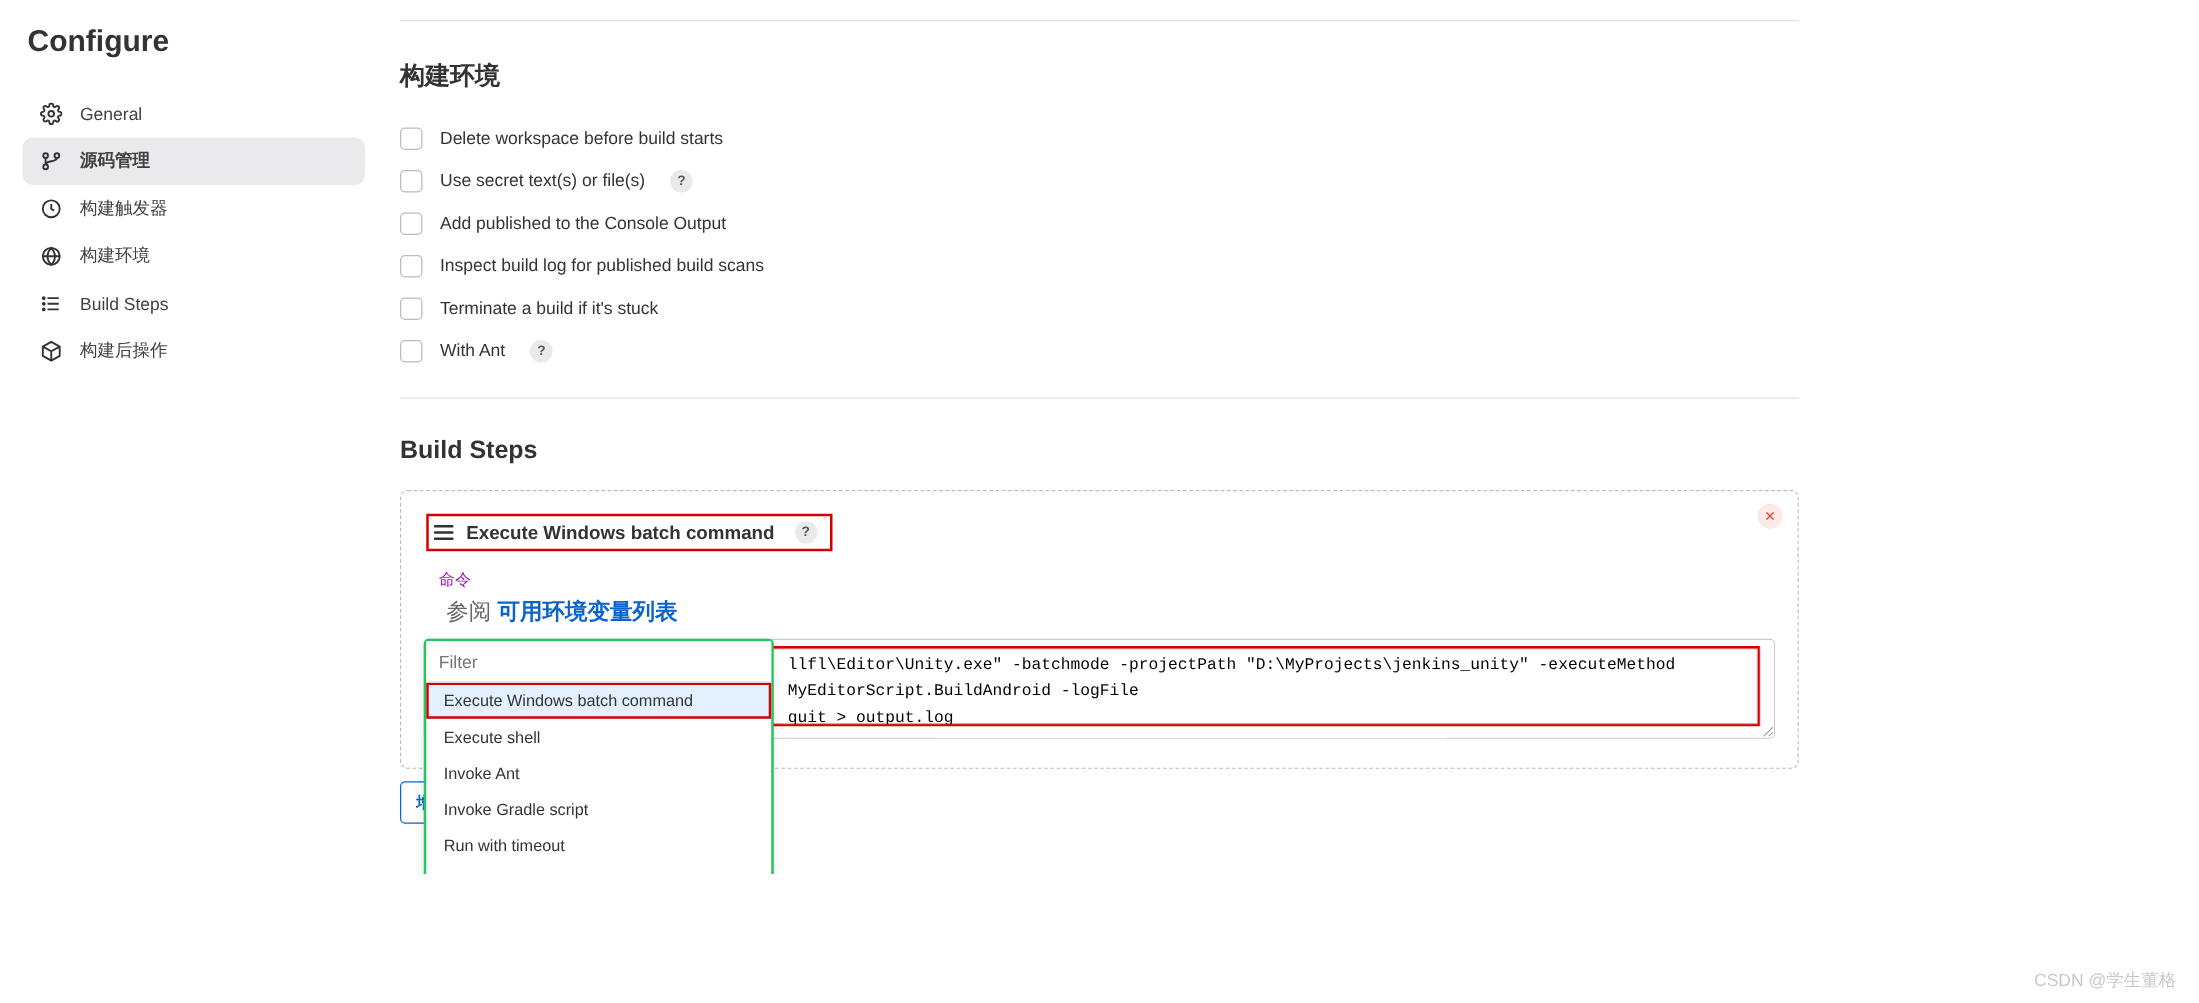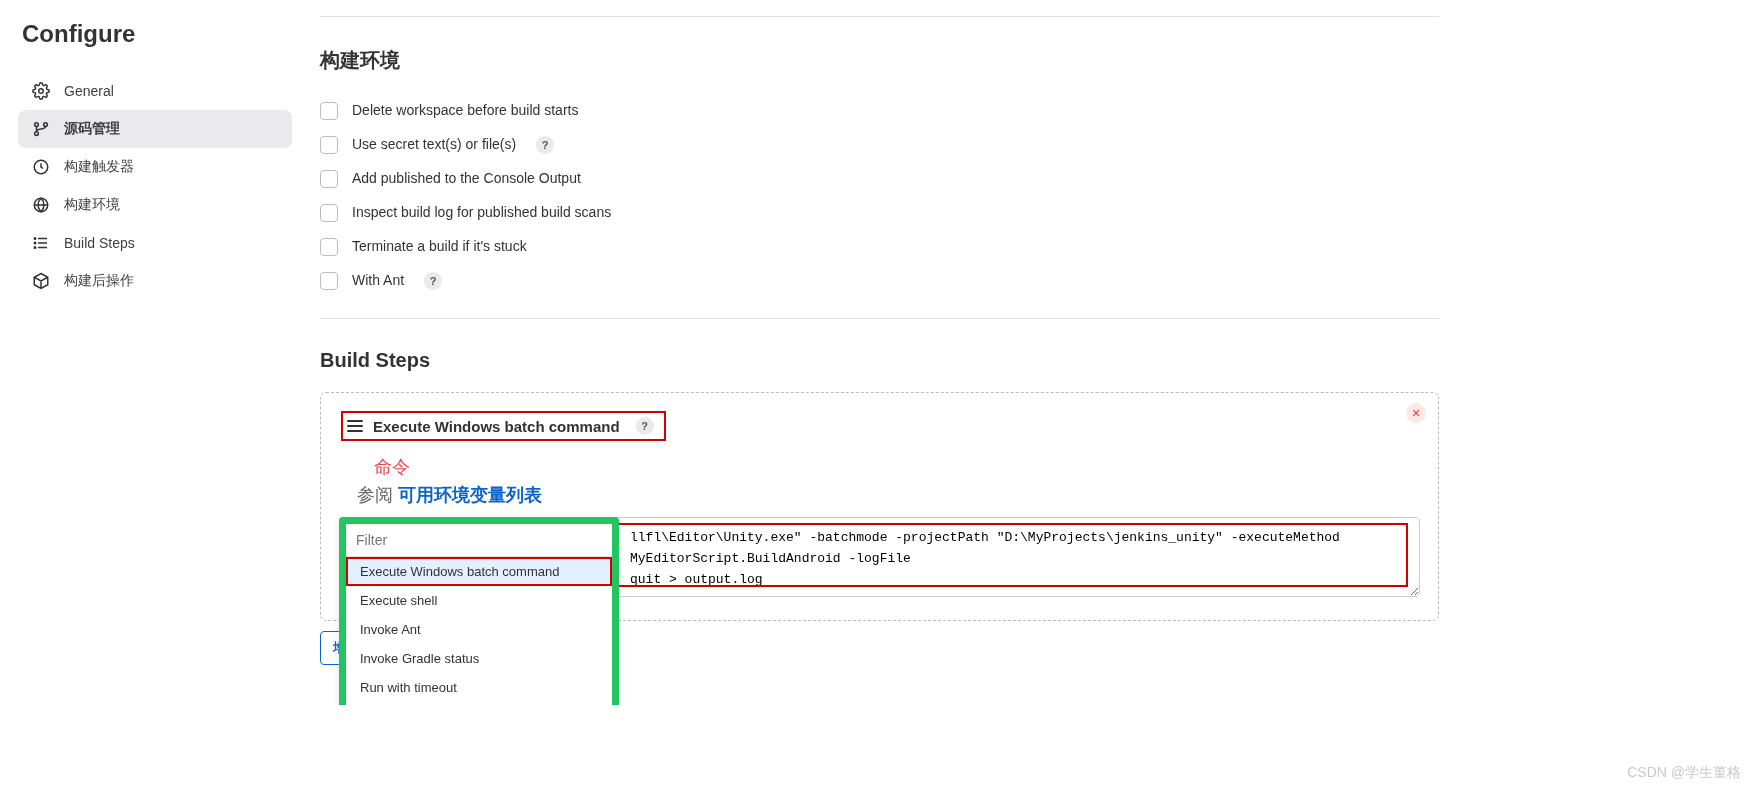--- a/index.html
+++ b/index.html
@@ -15,33 +15,33 @@
 .section-title { font-size: 20px; font-weight: 700; margin: 30px 0 20px; }
 .check-row { display: flex; align-items: flex-start; gap: 14px; padding: 8px 0; }
 .check-row input[type=checkbox] { width: 18px; height: 18px; border: 1px solid #bbb; border-radius: 4px; appearance: none; }
 .help-badge { display: inline-flex; width: 18px; height: 18px; border-radius: 50%; background: #eaeaea; color: #555; align-items: center; justify-content: center; font-size: 11px; font-weight: 700; margin-left: 6px; cursor: pointer; }
 .build-step-box { border: 1px dashed #bbb; border-radius: 6px; padding: 14px 18px 20px; position: relative; margin-top: 12px; }
 .step-header { display: flex; align-items: center; gap: 12px; padding: 4px 6px 10px 2px; }
 .step-header .drag { color: #555; }
 .step-header .title { font-weight: 700; font-size: 15px; }
 .step-header-box { display: inline-flex; align-items: center; gap: 10px; border: 2px solid #d40000; padding: 4px 10px 4px 4px; }
 .close-btn { position: absolute; top: 10px; right: 12px; width: 20px; height: 20px; border-radius: 50%; background: #fde8e8; color: #d43; display: flex; align-items: center; justify-content: center; font-size: 11px; cursor: pointer; }
-.cmd-label { font-size: 18px; color: #ef4444; margin: 4px 0 4px 35px; }
+.cmd-label { font-size: 13px; color: #a21caf; margin: 4px 0 4px 12px; }
 .env-link { font-size: 18px; margin: 4px 0 10px 18px; }
 .env-link a { color: #0b63ce; font-weight: 700; text-decoration: none; }
 .env-link .pre { color: #666; }
 .command-area { position: relative; }
 .cmd-textarea { width: 100%; min-height: 80px; border: 1px solid #ccc; border-radius: 4px; padding: 10px 12px; font-family: "SimSun", "Courier New", monospace; font-size: 13px; line-height: 1.6; resize: vertical; background: #fff; white-space: pre-wrap; }
 .red-overlay { position: absolute; border: 2px solid #d40000; pointer-events: none; top: 6px; left: 268px; right: 12px; height: 64px; }
-.dropdown-panel { position: absolute; left: 0; top: 0; width: 280px; background: #fff; border: 7px solid #22c55e; border-radius: 4px; box-shadow: 0 2px 8px rgba(0,0,0,0.1); z-index: 10; }
+.dropdown-panel { position: absolute; left: 0; top: 0; width: 280px; background: #fff; border: 2px solid #22c55e; border-radius: 4px; box-shadow: 0 2px 8px rgba(0,0,0,0.1); z-index: 10; }
 .dropdown-panel input { width: 100%; border: none; border-bottom: 1px solid #e1e1e1; padding: 8px 10px; font-size: 14px; outline: none; }
 .dropdown-panel .opt { padding: 7px 14px; font-size: 13px; cursor: pointer; }
 .dropdown-panel .opt.sel { background: #e3f0ff; border: 2px solid #d40000; padding: 5px 12px; }
 .add-step-btn { margin-top: 10px; border: 1px solid #0b63ce; color: #0b63ce; background: #fff; padding: 7px 12px; border-radius: 4px; font-size: 13px; font-weight: 700; cursor: pointer; display: inline-flex; align-items: center; gap: 6px; }
-.watermark { position: fixed; bottom: 20px; right: 18px; color: #c9c9c9; font-size: 14px; }
+.watermark { position: fixed; bottom: 8px; right: 18px; color: #c9c9c9; font-size: 14px; }
 svg { display: block; }
 </style>
 </head>
 <body>
 
 <div class="layout">
   <aside class="sidebar">
     <h1>Configure</h1>
     <div id="nav-list">
         <div class="nav-item">
@@ -163,21 +163,21 @@
         <span class="pre">参阅 </span><a href="#">可用环境变量列表</a>
       </div>
 
       <div class="command-area">
         <div class="dropdown-panel">
           <input type="text" placeholder="Filter" style="">
           <div id="dd-options">
               <div class="opt sel">Execute Windows batch command</div>
               <div class="opt">Execute shell</div>
               <div class="opt">Invoke Ant</div>
-              <div class="opt">Invoke Gradle status</div>
+              <div class="opt">Invoke Gradle script</div>
               <div class="opt">Run with timeout</div>
               <div class="opt">Set build status to "pending" on GitHub commit</div>
             </div>
         </div>
 
         <textarea class="cmd-textarea" style="padding-left: 290px;">llfl\Editor\Unity.exe" -batchmode -projectPath "D:\MyProjects\jenkins_unity" -executeMethod MyEditorScript.BuildAndroid -logFile
 quit &gt; output.log</textarea>
         <div class="red-overlay"></div>
       </div>
     </div>

